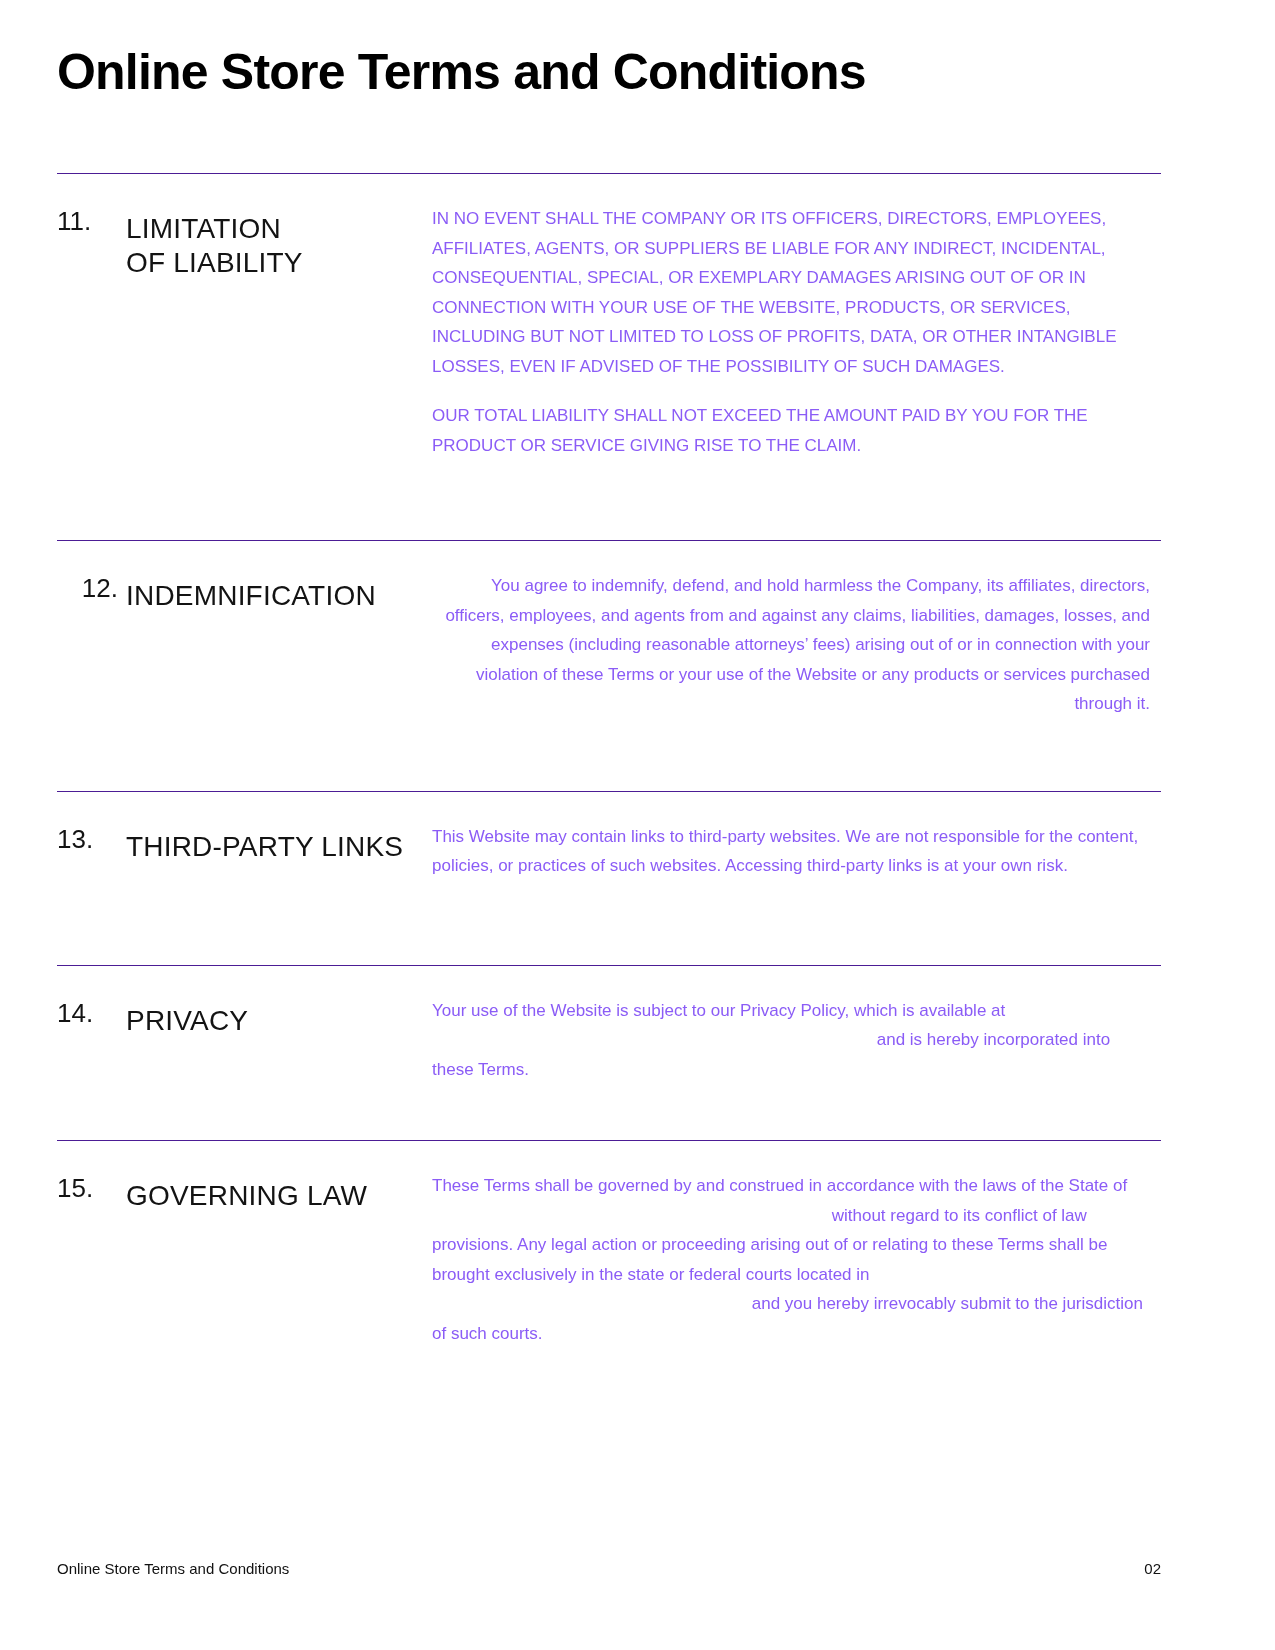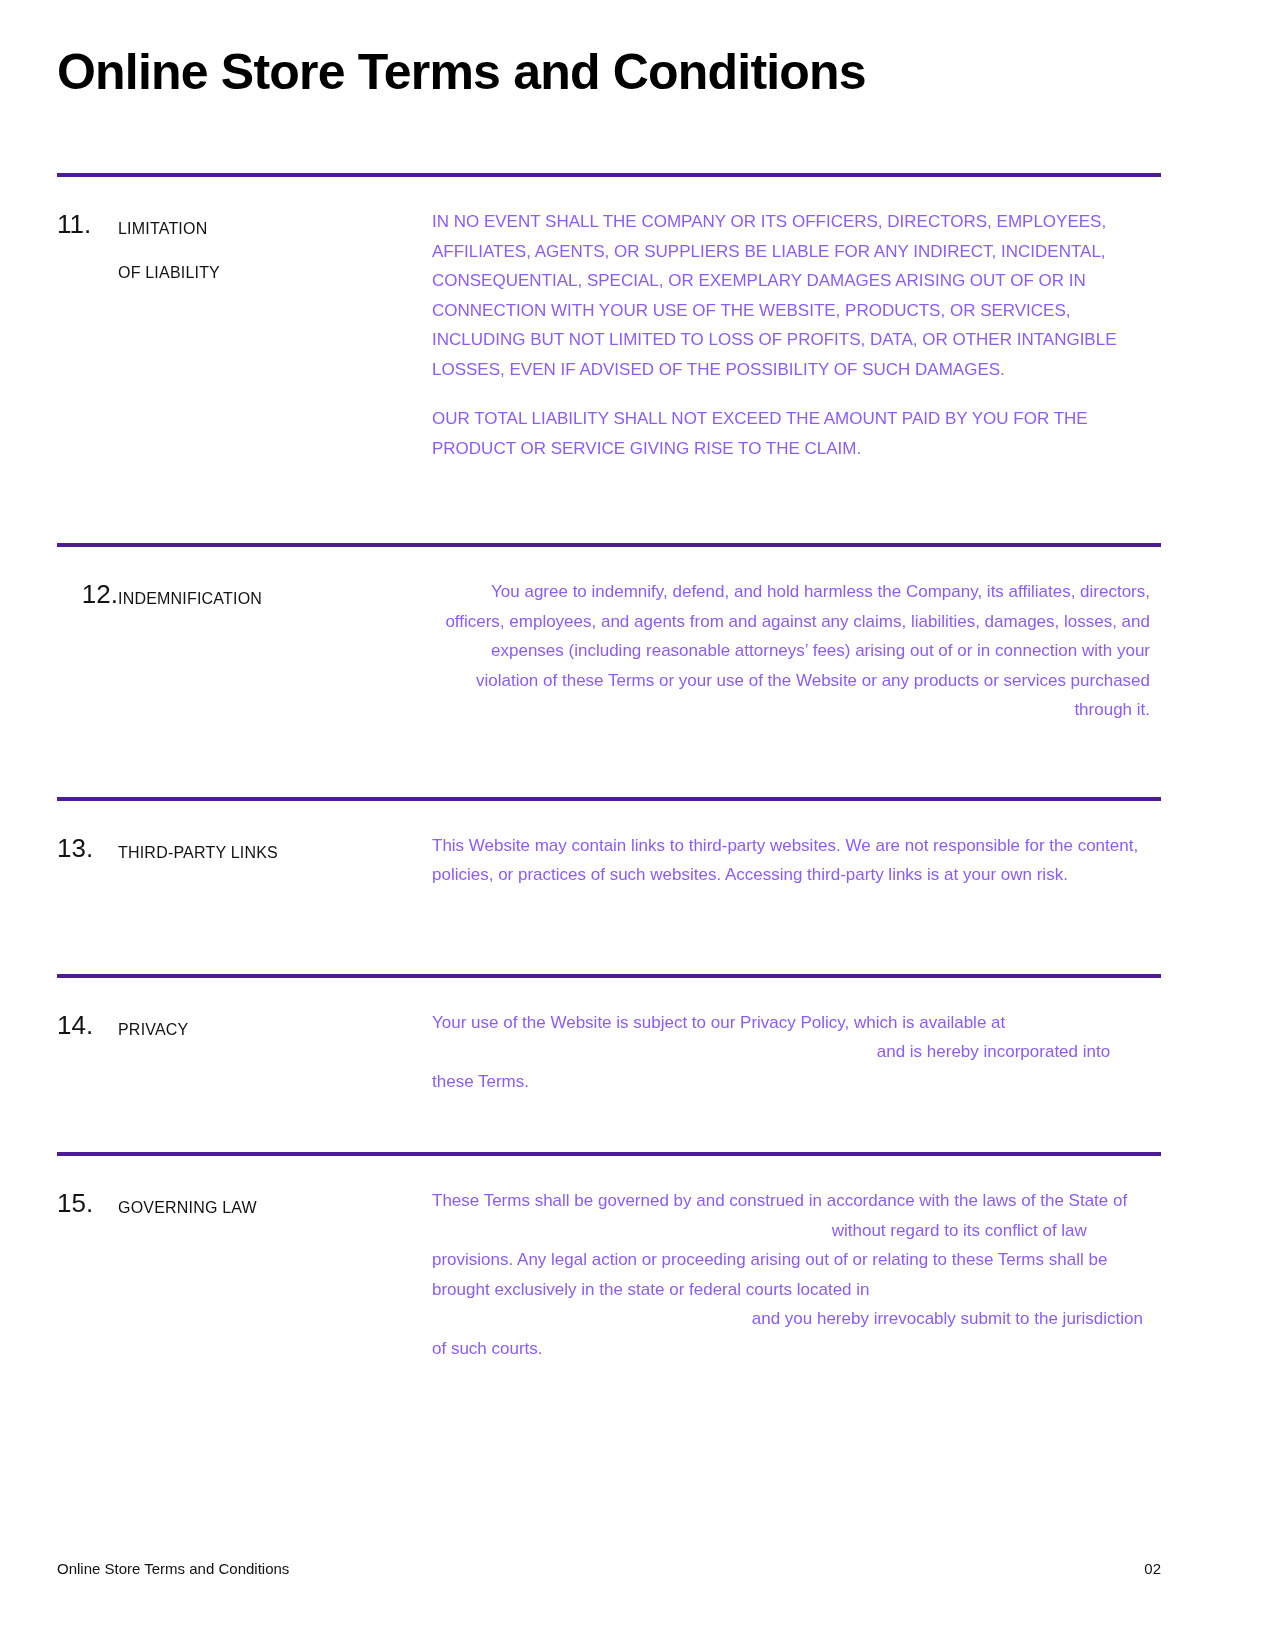--- a/index.html
+++ b/index.html
@@ -19,43 +19,43 @@
     font-size: 50px;
     line-height: 55px;
     font-weight: 700;
     letter-spacing: -0.8px;
     color: #000000;
   }
   .sections { display: block; }
   .section {
     display: flex;
     align-items: flex-start;
-    border-top: 4px solid #4c1d95;
+    border-top: 1px solid #4c1d95;
     padding-top: 30px;
   }
   .section:nth-of-type(1) { padding-bottom: 80px; }
   .section:nth-of-type(2) { padding-bottom: 72px; text-align: right; }
   .section:nth-of-type(3) { padding-bottom: 84px; }
   .section:nth-of-type(4) { padding-bottom: 56px; }
   .section:nth-of-type(5) { padding-bottom: 40px; }
   .sec-left {
     flex: 0 0 375px;
     display: flex;
     align-items: flex-start;
   }
   .sec-num {
     flex: 0 0 61px;
     font-size: 26px;
     line-height: 34px;
     color: #131313;
   }
   .sec-heading {
-    margin: 0;
-    font-size: 16px;
-    line-height: 44px;
+    margin: 8px;
+    font-size: 28px;
+    line-height: 34px;
     font-weight: 400;
     letter-spacing: 0.2px;
     color: #131313;
     white-space: pre-line;
   }
   .sec-body {
     flex: 0 0 718px;
     max-width: 718px;
     font-size: 17px;
     line-height: 29.5px;

